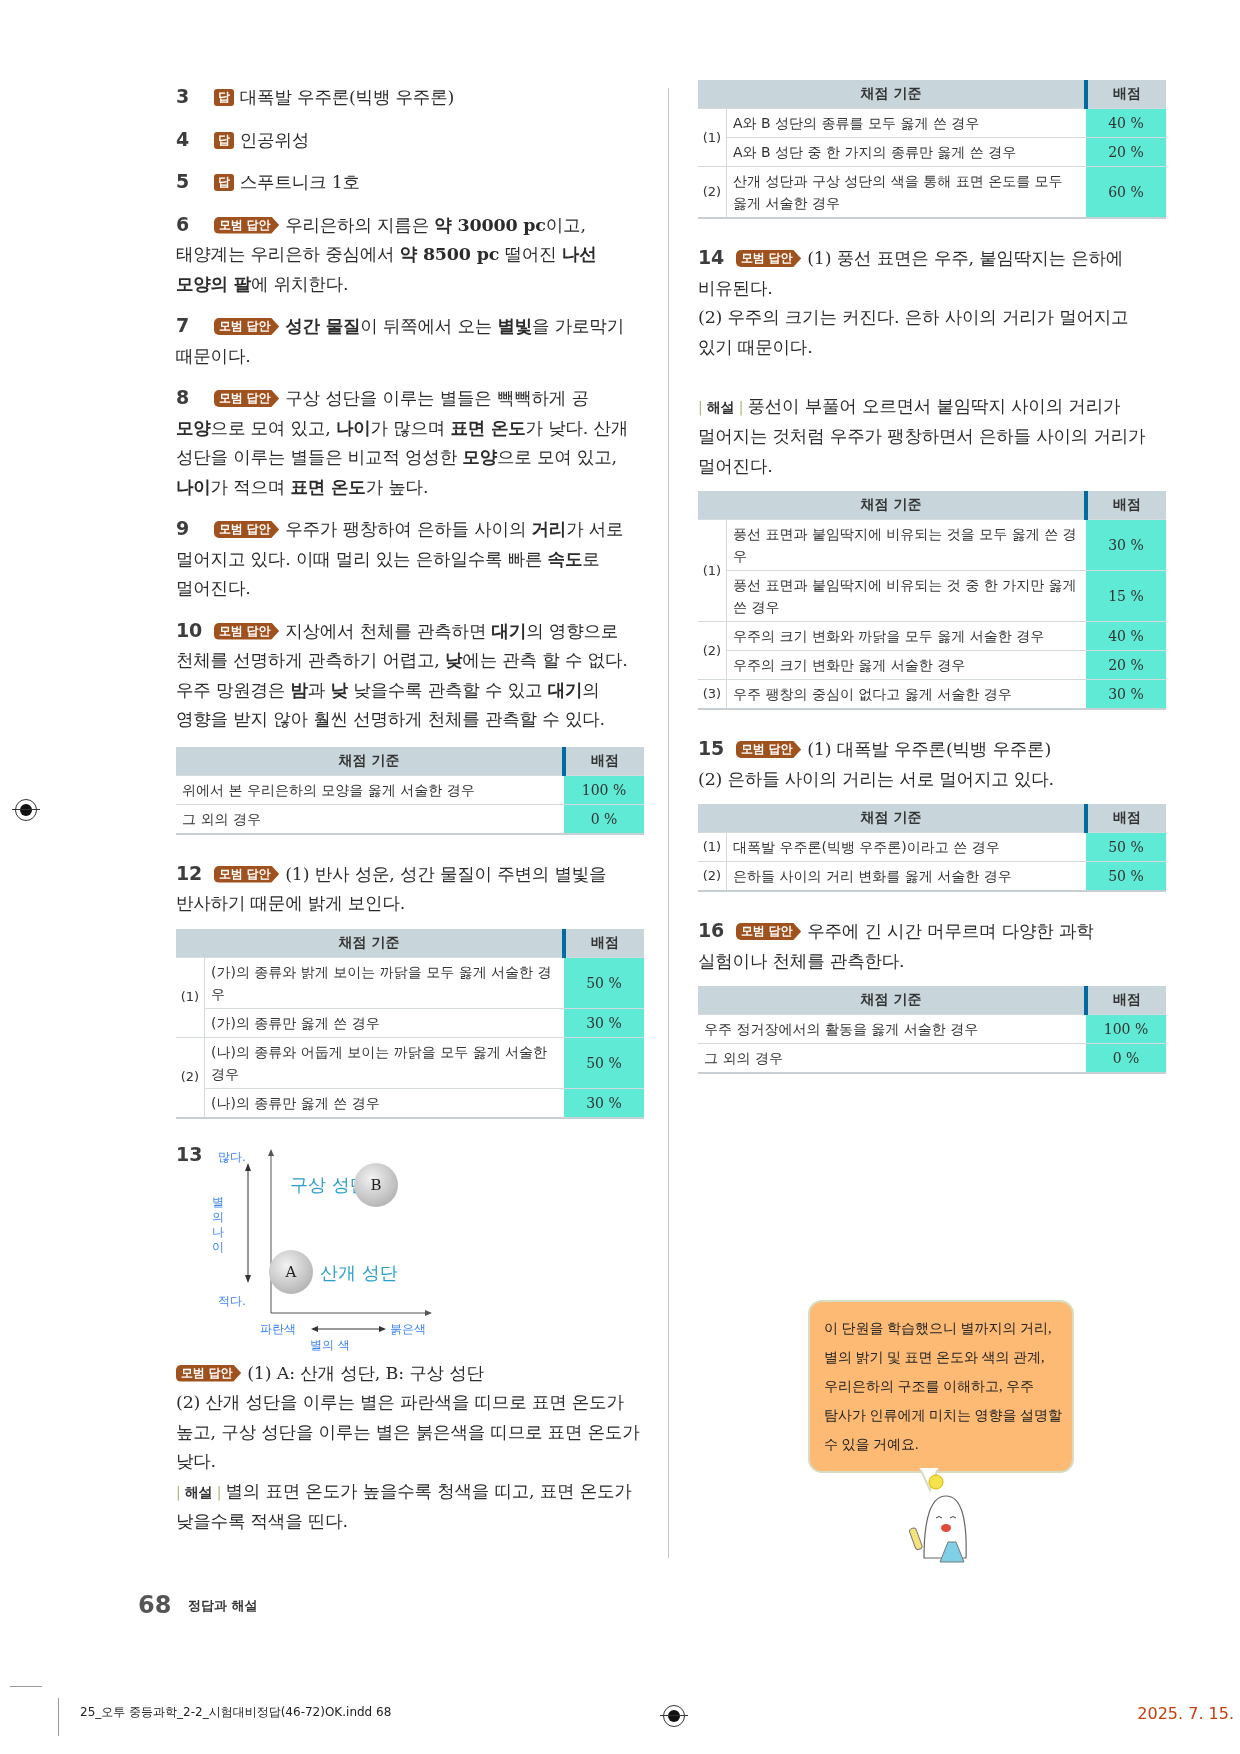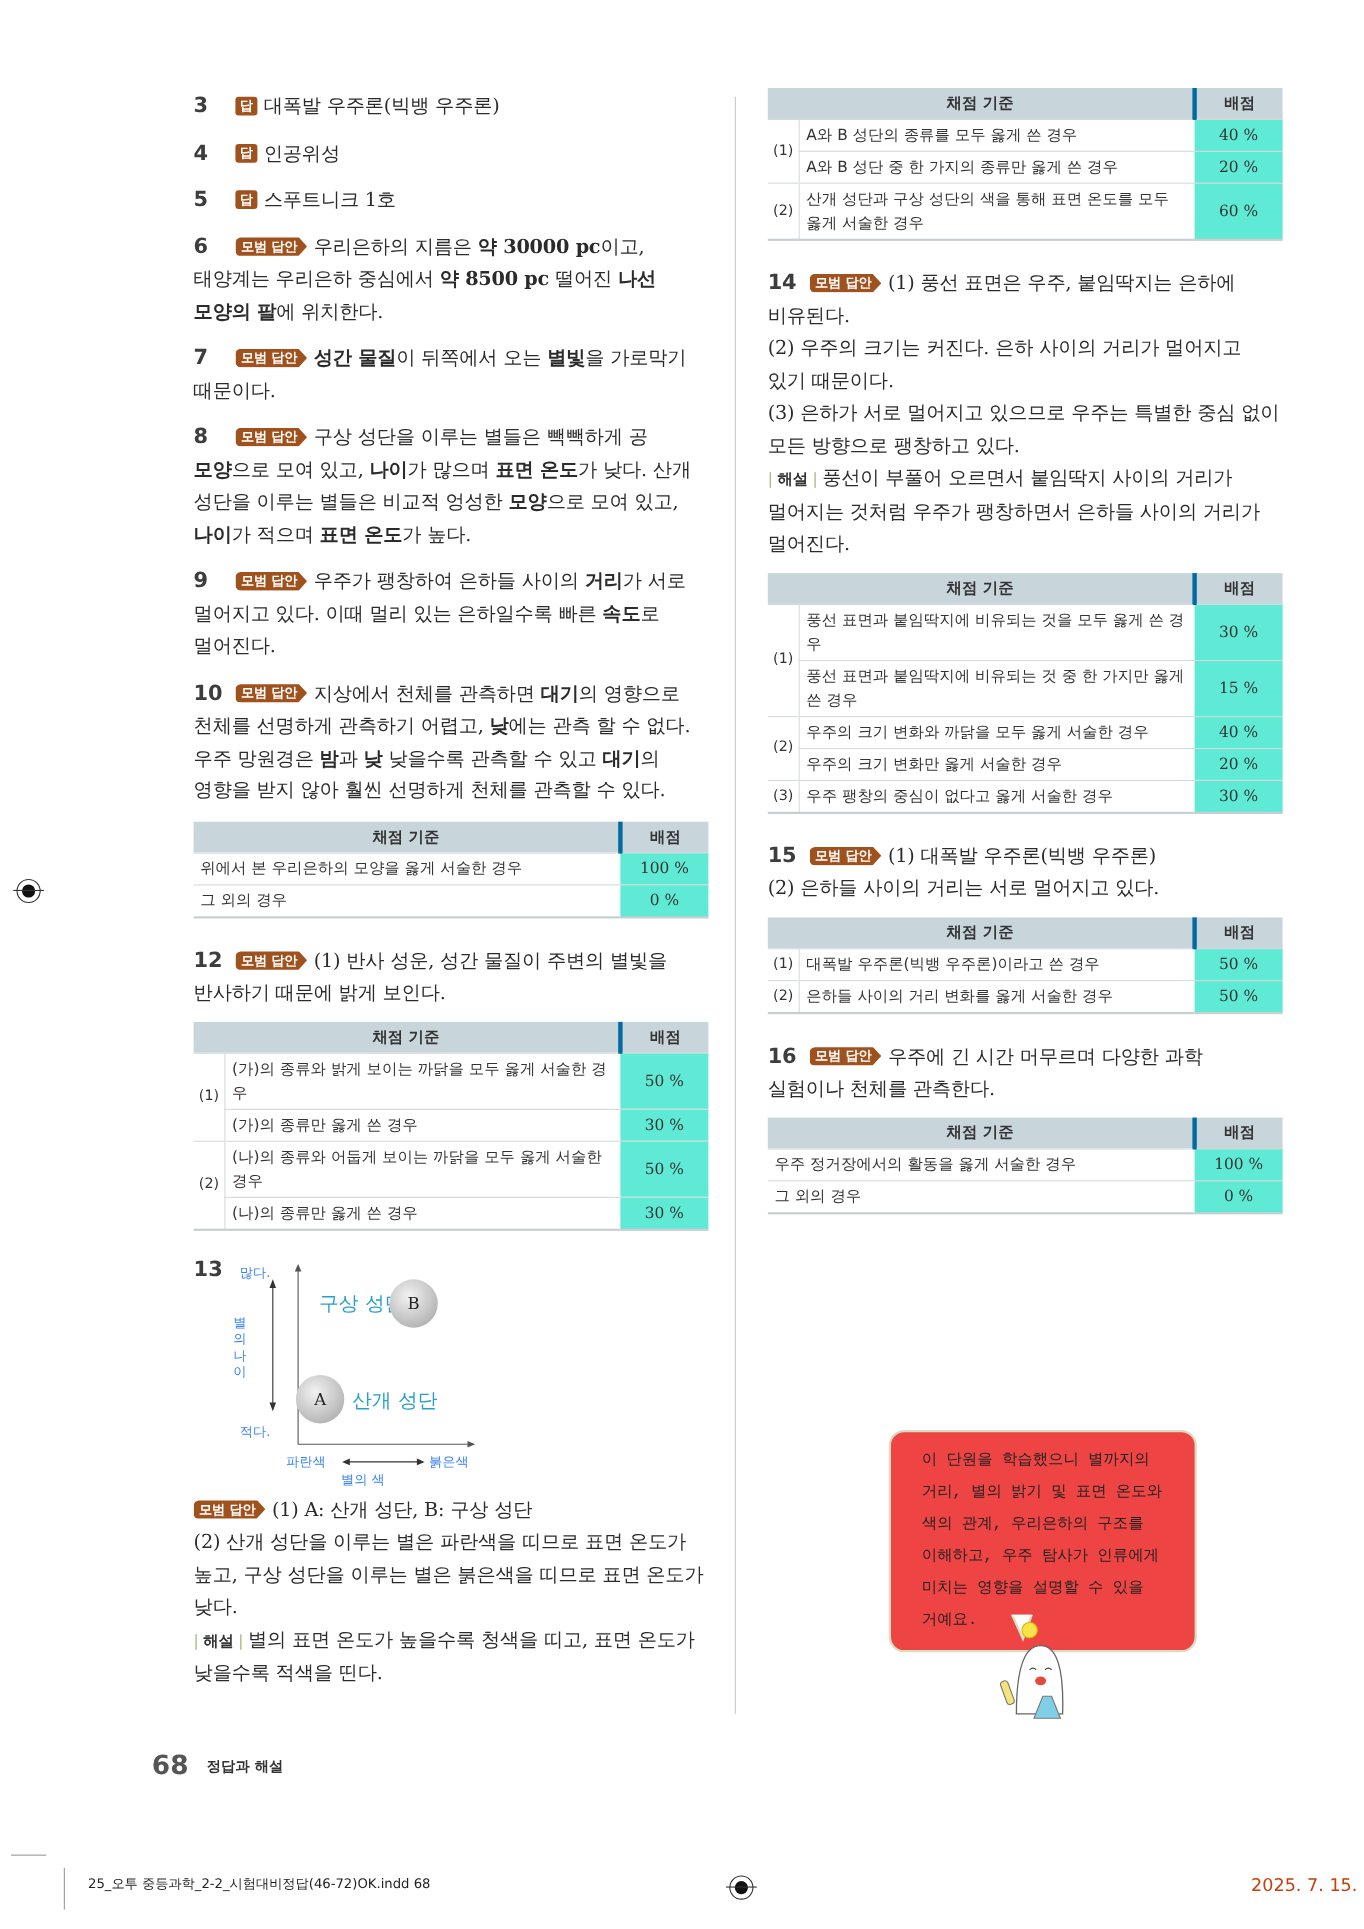--- a/index.html
+++ b/index.html
@@ -25,22 +25,22 @@
   table.rub th.pt{width:76px;border-left:4px solid #0369a1;}
   table.rub td{border-top:1px solid #d5dadc;padding:3px 6px;line-height:22px;}
   table.rub td.pt{background:#5eead4;text-align:center;font-family:"DejaVu Serif","Liberation Serif",serif;width:64px;}
   table.rub td.sub{width:22px;text-align:center;border-right:1px solid #d5dadc;padding:0 3px;font-size:13px;}
   .chart{position:relative;height:210px;margin:4px 0 6px 0;}
   .chart .axislbl{position:absolute;font-family:"DejaVu Sans","Liberation Sans",sans-serif;font-size:12px;color:#3b82f6;}
   .ball{position:absolute;width:44px;height:44px;border-radius:50%;
         background:radial-gradient(circle at 40% 35%,#f2f2f2,#b9b9b9 70%,#a3a3a3);
         display:flex;align-items:center;justify-content:center;font-size:15px;color:#222;}
   .clus{position:absolute;font-family:"DejaVu Sans","Liberation Sans",sans-serif;font-size:18px;color:#2aa0c8;}
-  .bubble{position:absolute;left:808px;top:1300px;width:238px;padding:12px 10px 12px 28px;border:2px solid #d8dcc0;
-          border-radius:14px;background:#ef4444;font-family:Liberation Mono, monospace;
+  .bubble{position:absolute;left:808px;top:1300px;width:238px;padding:12px 10px 12px 14px;border:2px solid #d8dcc0;
+          border-radius:14px;background:#fdba74;font-family:Liberation Serif, serif;
           font-size:14px;line-height:29px;color:#222;word-break:keep-all;}
   .footer-num{position:absolute;left:138px;top:1591px;font-family:"DejaVu Sans","Liberation Sans",sans-serif;
               font-size:24px;font-weight:bold;color:#555;}
   .footer-title{position:absolute;left:188px;top:1597px;font-family:"DejaVu Sans","Liberation Sans",sans-serif;
                 font-size:13px;font-weight:bold;color:#333;}
   .slug{position:absolute;left:80px;top:1704px;font-family:"DejaVu Sans","Liberation Sans",sans-serif;font-size:12px;color:#222;}
   .slugdate{position:absolute;right:6px;top:1704px;font-family:"DejaVu Sans","Liberation Sans",sans-serif;font-size:16px;color:#c2410c;margin-left:33px;}
   .reg{position:absolute;width:20px;height:20px;border-radius:50%;border:1px solid #333;}
   .reg::before{content:"";position:absolute;left:4px;top:4px;width:12px;height:12px;border-radius:50%;background:#111;}
   .reg::after{content:"";position:absolute;left:-4px;top:9px;width:28px;height:1px;background:#333;}
@@ -182,21 +182,21 @@
           <td class="sub">(2)</td>
           <td>산개 성단과 구상 성단의 색을 통해 표면 온도를 모두 옳게 서술한 경우</td>
           <td class="pt">60 %</td>
         </tr>
   </tbody>
     </table>
 
   <div class="q" style="margin-bottom:0">
     <span class="qnum">14</span><span class="badge">모범 답안</span><span>(1) 풍선 표면은 우주, 붙임딱지는 은하에 비유된다.</span><br>
     <span>(2) 우주의 크기는 커진다. 은하 사이의 거리가 멀어지고 있기 때문이다.</span><br>
-    <span>(3) 은하가 서로 멀어지고 있으므로 우주는 특별한 중심 없이 모든 방향으로 팽창하고 있다.</span><br>
+    <br>
     <span class="hae"><span class="bar">| </span><span>해설</span><span class="bar"> | </span></span><span>풍선이 부풀어 오르면서 붙임딱지 사이의 거리가 멀어지는 것처럼 우주가 팽창하면서 은하들 사이의 거리가 멀어진다.</span>
   </div>
   <table class="rub">
     <tbody>
         <tr>
           <th colspan="2">채점 기준</th>
           <th class="pt">배점</th>
         </tr>
     <tr>
           <td class="sub" rowspan="2">(1)</td>

